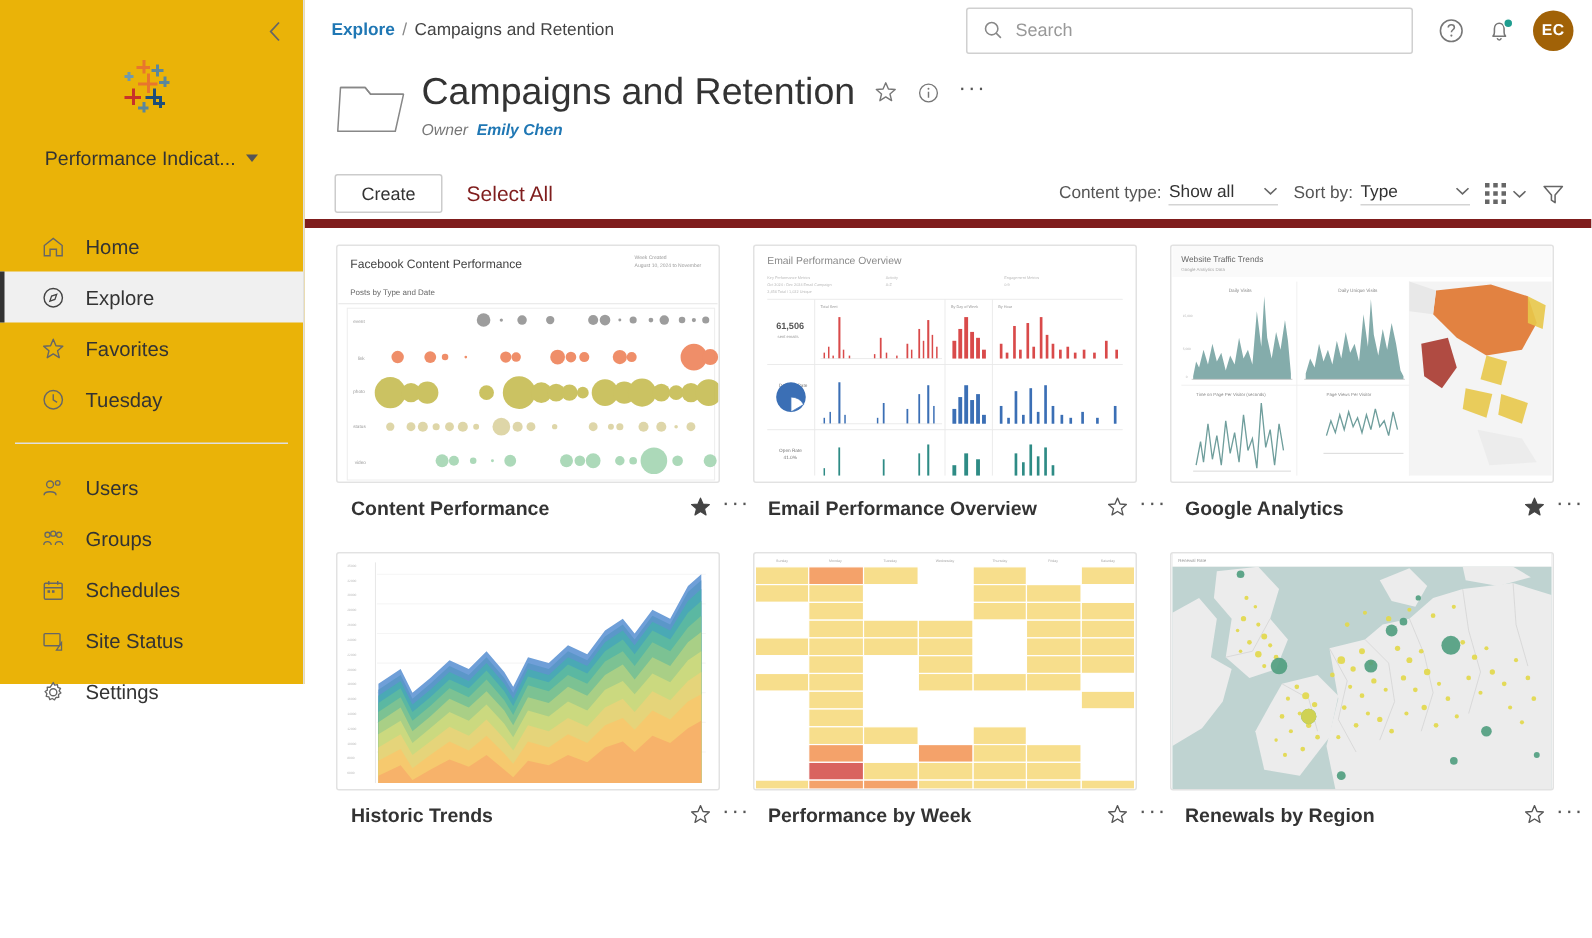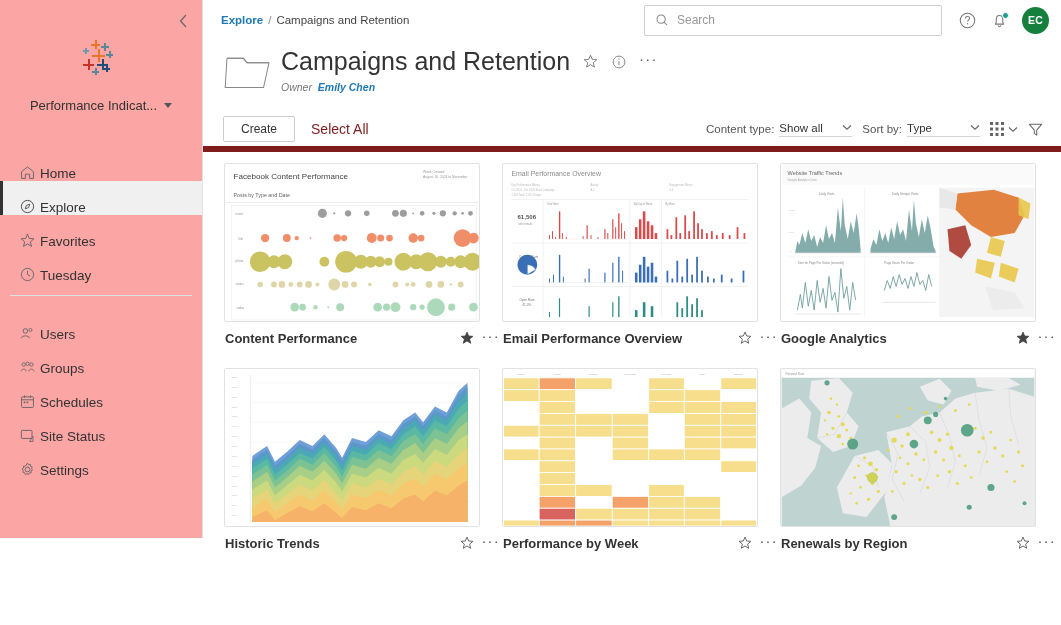--- a/index.html
+++ b/index.html
@@ -7,22 +7,22 @@
     width: 1061px; height: 625px;
     font-family: "Liberation Sans", sans-serif;
     background: #ffffff;
     overflow: hidden;
     color: #333333;
   }
   .app { display: flex; width: 1061px; height: 625px; }
 
   
   .sidebar {
-    width: 203px; height: 538px;
-    background: #fca5a5;
+    width: 203px; height: 456px;
+    background: #eab308;
     border-right: 1px solid #e0e0e0;
     position: relative;
     flex: 0 0 203px;
   }
   .collapse-btn {
     position: absolute; top: 10px; right: 8px;
     width: 22px; height: 22px;
     display: flex; align-items: center; justify-content: center;
     cursor: pointer;
   }
@@ -48,22 +48,22 @@
   .caret-down {
     width: 0; height: 0;
     border-left: 4.5px solid transparent;
     border-right: 4.5px solid transparent;
     border-top: 5px solid #555;
     flex: 0 0 auto;
   }
 
   .nav { margin-top: 34px; }
   .nav-item {
-    display: flex; align-items: flex-end; gap: 4px;
-    height: 34px; padding-left: 19px;
+    display: flex; align-items: center; gap: 13px;
+    height: 34px; padding-left: 27px;
     font-size: 13.5px; color: #333;
     cursor: pointer; position: relative;
   }
   .nav-item .ico {
     width: 17px; height: 17px; flex: 0 0 17px;
     display: flex; align-items: center; justify-content: center;
     color: #666;
   }
   .nav-item.active { background: #f0f0f0; }
   .nav-item.active::before {
@@ -106,21 +106,21 @@
 
   .top-icons { display: flex; align-items: center; gap: 13px; margin-left: 6px; }
   .icon-btn { cursor: pointer; display: flex; align-items: center; justify-content: center; position: relative; }
   .notif-dot {
     position: absolute; top: 1px; right: 0px;
     width: 7px; height: 7px; border-radius: 50%;
     background: #1f9d8f; border: 1px solid #fff;
   }
   .avatar {
     width: 27px; height: 27px; border-radius: 50%;
-    background: #15803d; color: #fff;
+    background: #a16207; color: #fff;
     font-size: 10.5px; font-weight: bold;
     display: flex; align-items: center; justify-content: center;
     cursor: pointer; letter-spacing: .3px;
   }
 
   
   .proj-header {
     display: flex; align-items: flex-start;
     padding: 6px 18px 0 20px;
     height: 72px; flex: 0 0 72px;
@@ -185,21 +185,21 @@
     position: relative;
   }
   .thumb svg { display: block; width: 100%; height: 100%; }
   .card-foot {
     display: flex; align-items: center;
     padding: 8px 4px 0 1px; gap: 6px;
   }
   .card-title {
     font-size: 13px; color: #333; font-weight: bold;
     white-space: nowrap; overflow: hidden; text-overflow: ellipsis;
-    cursor: pointer; flex: 1;
+    cursor: pointer; flex: 1; margin-left: 9px;
   }
   .fav-star { cursor: pointer; display:flex; align-items:center; }
   .dots {
     cursor: pointer; color: #555; font-size: 15px;
     letter-spacing: 1.2px; line-height: 8px; padding-bottom: 5px;
     display:flex; align-items:center;
   }
 </style>
 </head>
 <body>

